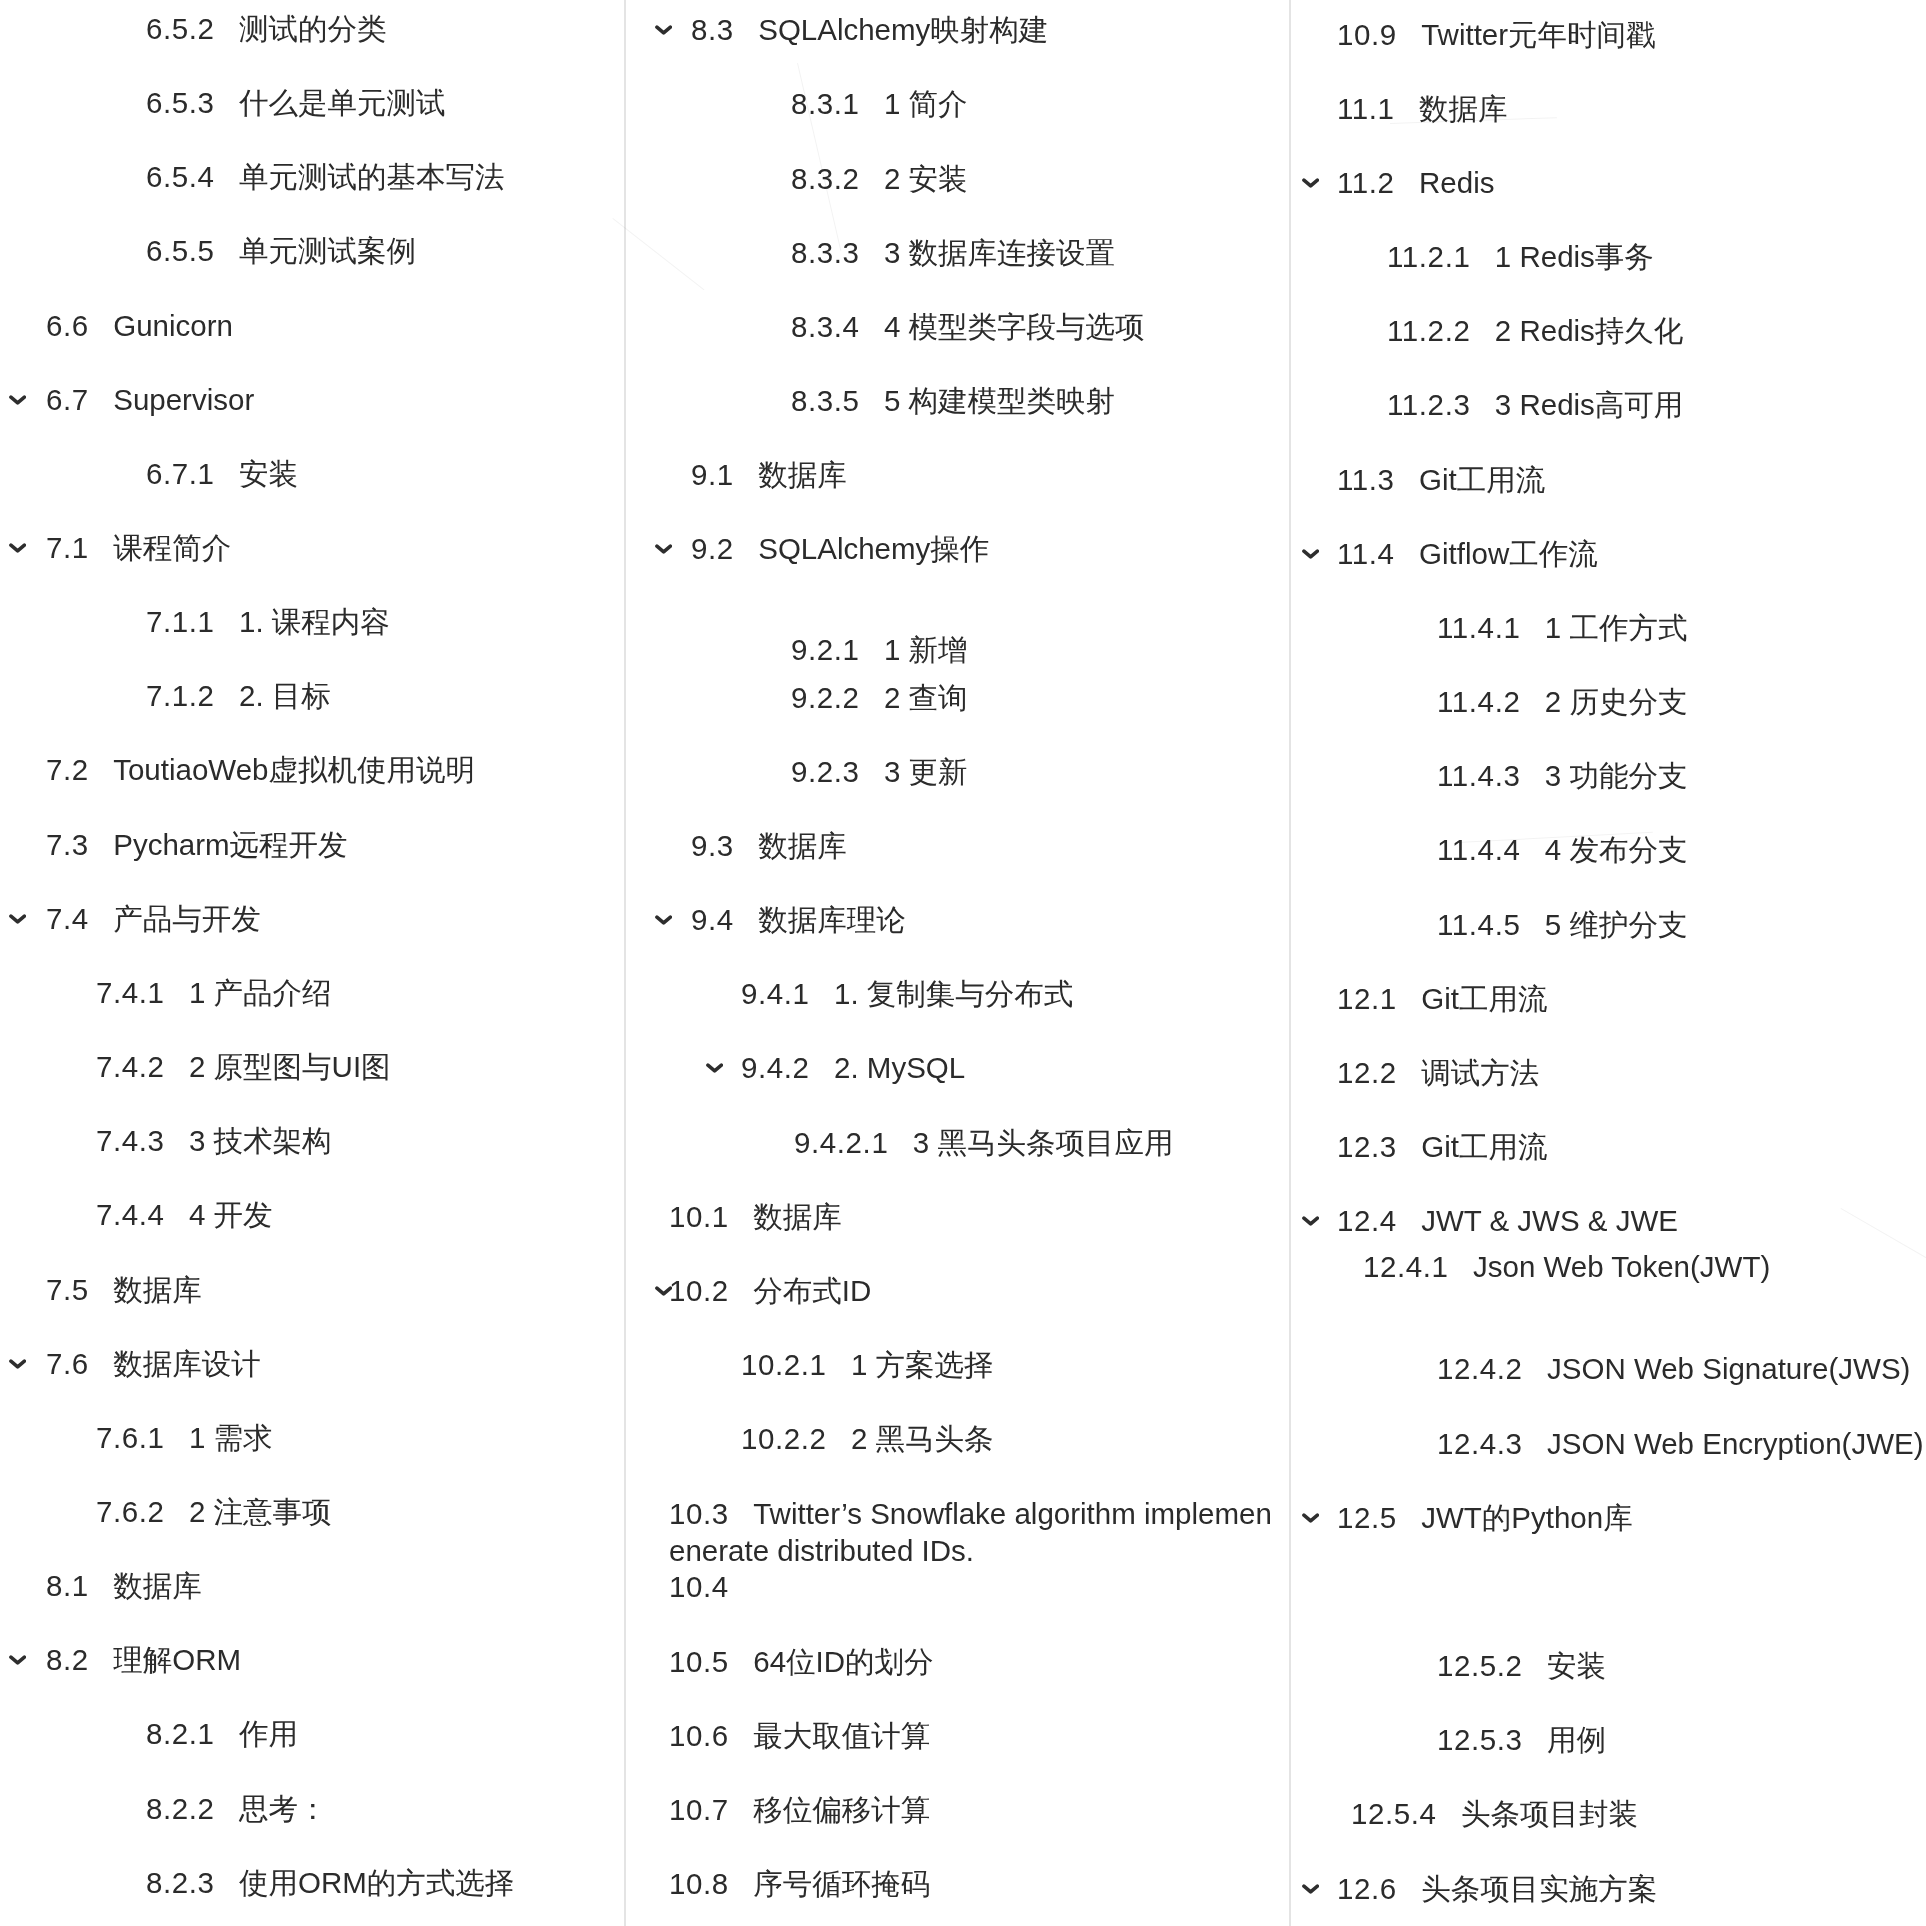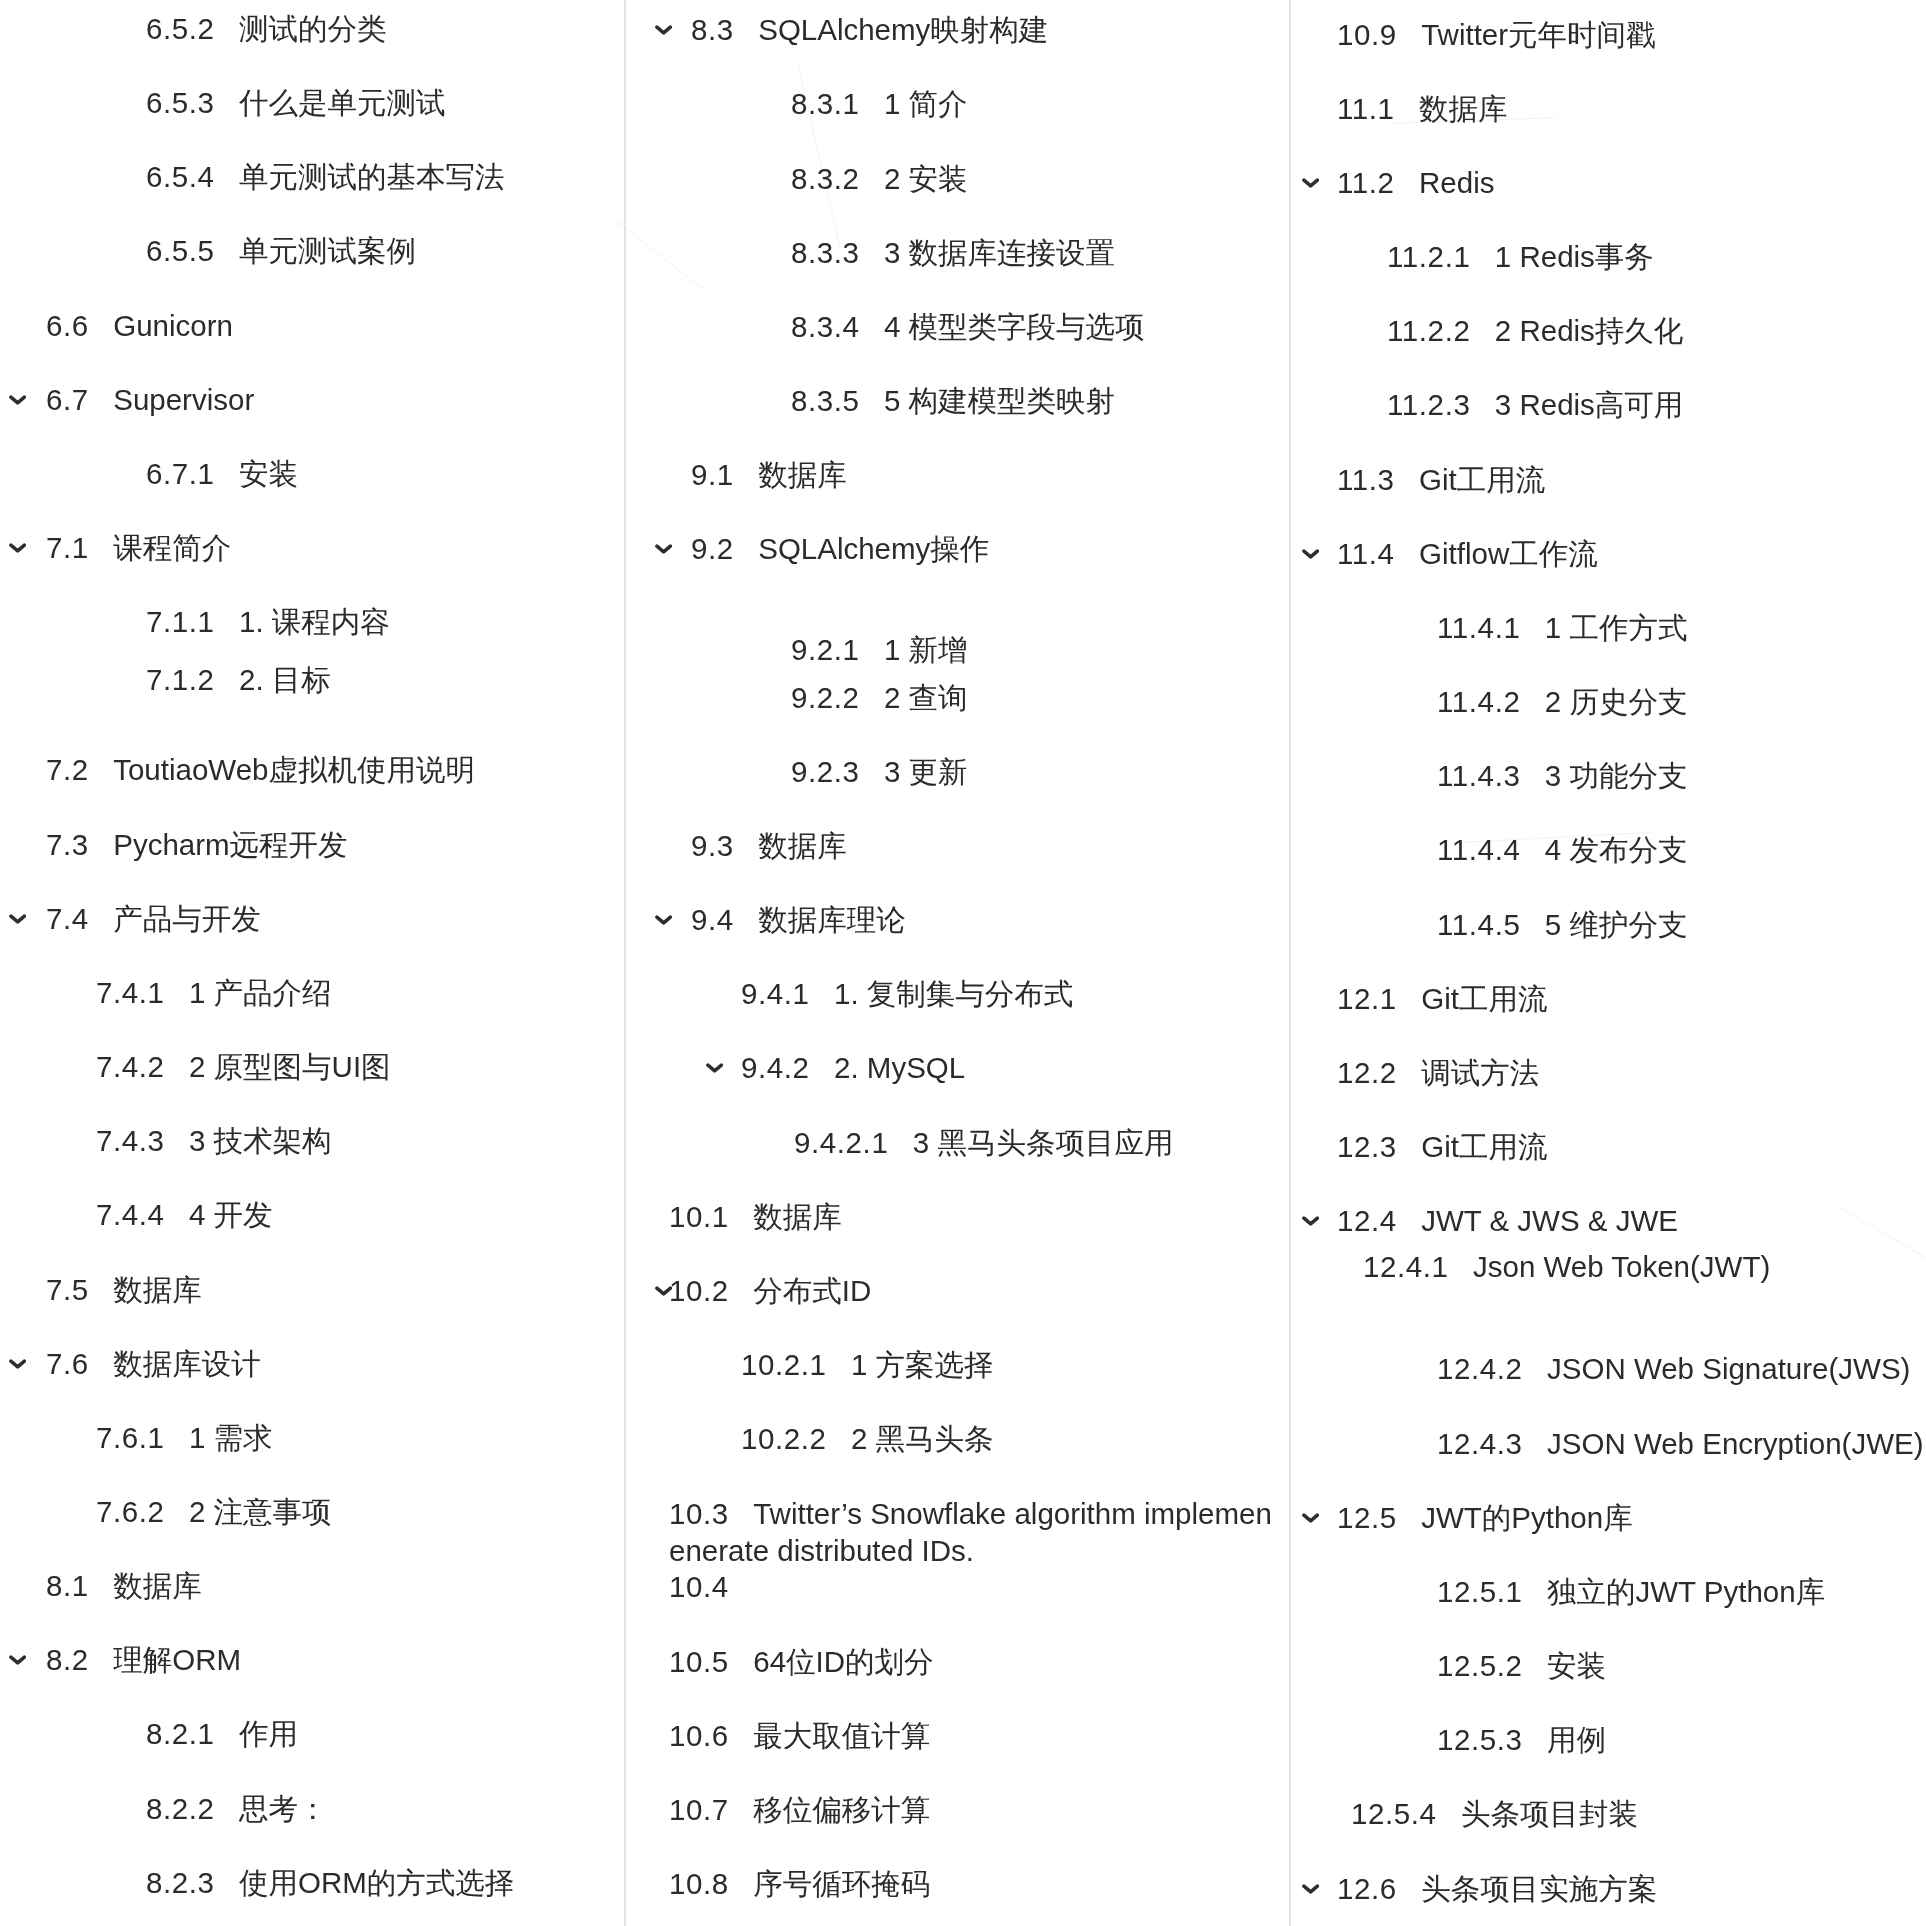--- a/index.html
+++ b/index.html
@@ -67,21 +67,21 @@
             <polyline points="3,3.5 13.5,12.5 24,3.5" fill="none" stroke="#2e2e2e" stroke-width="5.5" stroke-linecap="round" stroke-linejoin="round"></polyline>
           </svg>
         </span><span class="num">6.7</span><span class="title">Supervisor</span></div>
       <div class="toc-row" style="top: 456px; padding-left: 146px; color: rgb(43, 43, 43);"><span class="num">6.7.1</span><span class="title">安装</span></div>
       <div class="toc-row" style="top: 530px; padding-left: 46px; color: rgb(43, 43, 43);"><span class="chev" style="left: 9px;">
           <svg viewBox="0 0 27 16" xmlns="http://www.w3.org/2000/svg">
             <polyline points="3,3.5 13.5,12.5 24,3.5" fill="none" stroke="#2e2e2e" stroke-width="5.5" stroke-linecap="round" stroke-linejoin="round"></polyline>
           </svg>
         </span><span class="num">7.1</span><span class="title">课程简介</span></div>
       <div class="toc-row" style="top: 604px; padding-left: 146px; color: rgb(43, 43, 43);"><span class="num">7.1.1</span><span class="title">1. 课程内容</span></div>
-      <div class="toc-row" style="top: 662px; padding-left: 146px; color: rgb(43, 43, 43);"><span class="num">7.1.2</span><span class="title">2. 目标</span></div>
+      <div class="toc-row" style="top: 678px; padding-left: 146px; color: rgb(43, 43, 43);"><span class="num">7.1.2</span><span class="title">2. 目标</span></div>
       <div class="toc-row" style="top: 752px; padding-left: 46px; color: rgb(43, 43, 43);"><span class="num">7.2</span><span class="title">ToutiaoWeb虚拟机使用说明</span></div>
       <div class="toc-row" style="top: 827px; padding-left: 46px; color: rgb(43, 43, 43);"><span class="num">7.3</span><span class="title">Pycharm远程开发</span></div>
       <div class="toc-row" style="top: 901px; padding-left: 46px; color: rgb(43, 43, 43);"><span class="chev" style="left: 9px;">
           <svg viewBox="0 0 27 16" xmlns="http://www.w3.org/2000/svg">
             <polyline points="3,3.5 13.5,12.5 24,3.5" fill="none" stroke="#2e2e2e" stroke-width="5.5" stroke-linecap="round" stroke-linejoin="round"></polyline>
           </svg>
         </span><span class="num">7.4</span><span class="title">产品与开发</span></div>
       <div class="toc-row" style="top: 975px; padding-left: 96px; color: rgb(43, 43, 43);"><span class="num">7.4.1</span><span class="title">1 产品介绍</span></div>
       <div class="toc-row" style="top: 1049px; padding-left: 96px; color: rgb(43, 43, 43);"><span class="num">7.4.2</span><span class="title">2 原型图与UI图</span></div>
       <div class="toc-row" style="top: 1123px; padding-left: 96px; color: rgb(43, 43, 43);"><span class="num">7.4.3</span><span class="title">3 技术架构</span></div>
@@ -184,21 +184,20 @@
           </svg>
         </span><span class="num">12.4</span><span class="title">JWT &amp; JWS &amp; JWE</span></div>
       <div class="toc-row" style="top: 1249px; padding-left: 72px; color: rgb(43, 43, 43);"><span class="num">12.4.1</span><span class="title">Json Web Token(JWT)</span></div>
       <div class="toc-row" style="top: 1351px; padding-left: 146px; color: rgb(43, 43, 43);"><span class="num">12.4.2</span><span class="title">JSON Web Signature(JWS)</span></div>
       <div class="toc-row" style="top: 1426px; padding-left: 146px; color: rgb(43, 43, 43);"><span class="num">12.4.3</span><span class="title">JSON Web Encryption(JWE)</span></div>
       <div class="toc-row" style="top: 1500px; padding-left: 46px; color: rgb(43, 43, 43);"><span class="chev" style="left: 11px;">
           <svg viewBox="0 0 27 16" xmlns="http://www.w3.org/2000/svg">
             <polyline points="3,3.5 13.5,12.5 24,3.5" fill="none" stroke="#2e2e2e" stroke-width="5.5" stroke-linecap="round" stroke-linejoin="round"></polyline>
           </svg>
         </span><span class="num">12.5</span><span class="title">JWT的Python库</span></div>
-      <div class="toc-row" style="top: 1574px; padding-left: 146px; color: rgb(43, 43, 43);"><span class="num">12.5.1</span><span class="title">独立的JWT Python库</span></div>
       <div class="toc-row" style="top: 1648px; padding-left: 146px; color: rgb(43, 43, 43);"><span class="num">12.5.2</span><span class="title">安装</span></div>
       <div class="toc-row" style="top: 1722px; padding-left: 146px; color: rgb(43, 43, 43);"><span class="num">12.5.3</span><span class="title">用例</span></div>
       <div class="toc-row" style="top: 1796px; padding-left: 60px; color: rgb(43, 43, 43);"><span class="num">12.5.4</span><span class="title">头条项目封装</span></div>
       <div class="toc-row" style="top: 1871px; padding-left: 46px; color: rgb(43, 43, 43);"><span class="chev" style="left: 11px;">
           <svg viewBox="0 0 27 16" xmlns="http://www.w3.org/2000/svg">
             <polyline points="3,3.5 13.5,12.5 24,3.5" fill="none" stroke="#2e2e2e" stroke-width="5.5" stroke-linecap="round" stroke-linejoin="round"></polyline>
           </svg>
         </span><span class="num">12.6</span><span class="title">头条项目实施方案</span></div>
     </div>
   </div>

